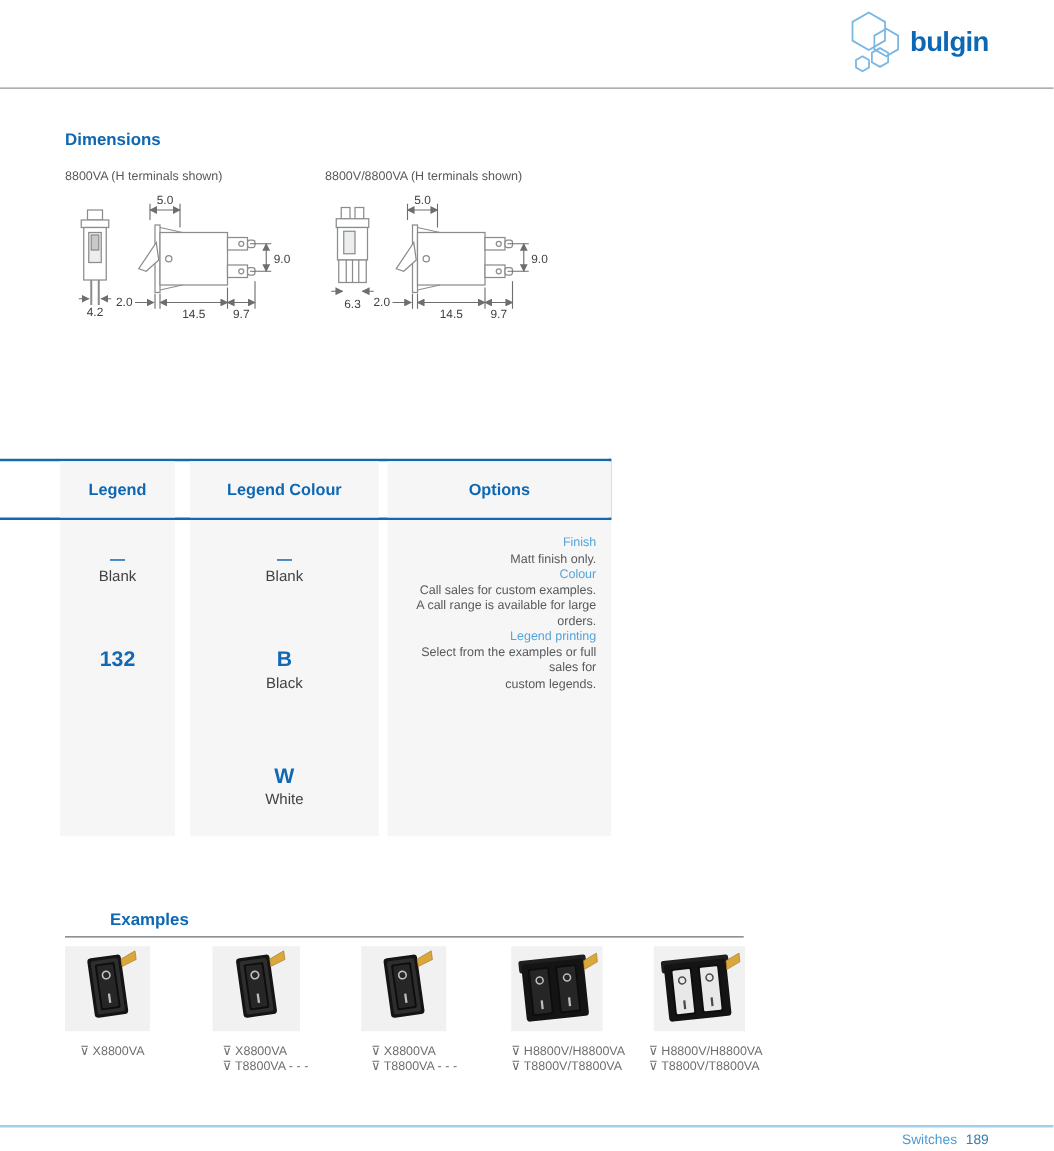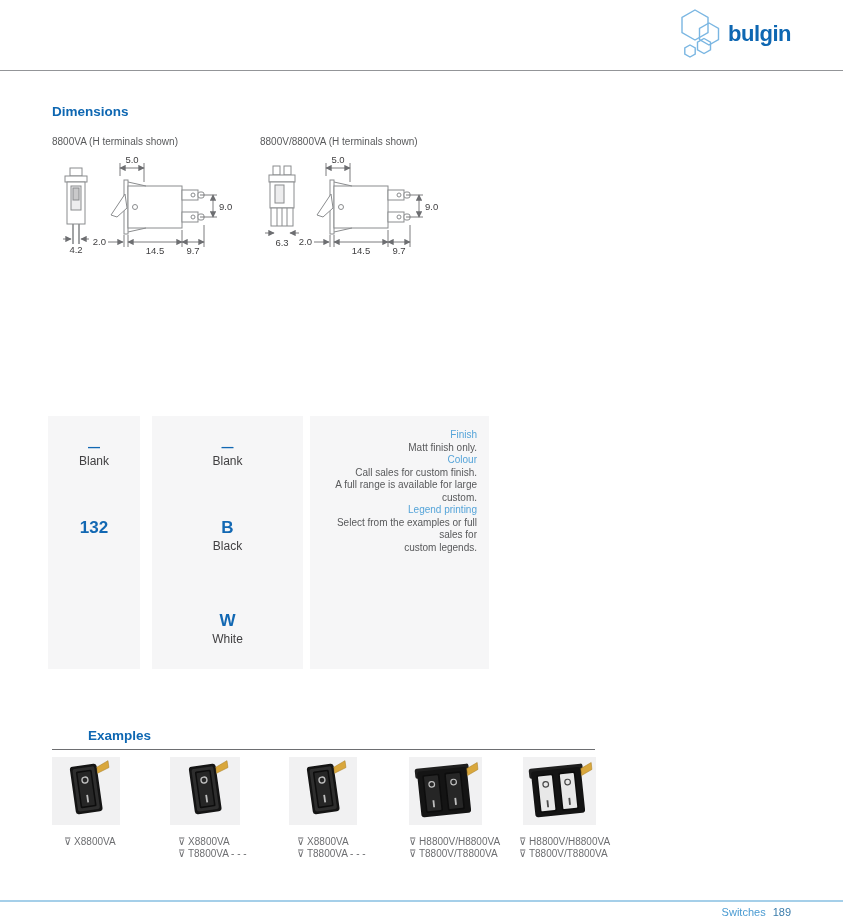--- a/index.html
+++ b/index.html
@@ -180,20 +180,25 @@
       </g>
       <text x="26" y="94" text-anchor="middle">6.3</text>
       <text x="82" y="11" text-anchor="middle">5.0</text>
       <text x="169" y="58" text-anchor="start">9.0</text>
       <text x="56" y="93" text-anchor="end">2.0</text>
       <text x="105" y="102" text-anchor="middle">14.5</text>
       <text x="143" y="102" text-anchor="middle">9.7</text>
     </svg>
   </div>
 
+  <div class="tbl-head">
+    <div class="hcell hc1">Legend</div>
+    <div class="hcell hc2">Legend Colour</div>
+    <div class="hcell hc3">Options</div>
+  </div>
 
   <div class="bcol bc1">
     <div class="cell-item" style="top:26px">
       <div class="dash">—</div>
       <div class="sub-label">Blank</div>
     </div>
     <div class="cell-item big-code" style="top:103px">132</div>
   </div>
 
   <div class="bcol bc2">
@@ -209,22 +214,22 @@
       <div class="big-code">W</div>
       <div class="sub-label">White</div>
     </div>
   </div>
 
   <div class="bcol bc3">
     <div class="opt-body">
       <p class="opt-title first">Finish</p>
       <p>Matt finish only.</p>
       <p class="opt-title">Colour</p>
-      <p>Call sales for custom finish.</p>
-      <p>A full range is available for large custom.</p>
+      <p>Call sales for custom examples.</p>
+      <p>A call range is available for large orders.</p>
       <p class="opt-title">Legend printing</p>
       <p>Select from the examples or full sales for</p>
       <p>custom legends.</p>
     </div>
   </div>
 
   <div class="sec-title ex-title">Examples</div>
   <div class="ex-rule"></div>
 
   <div class="tile t1">

